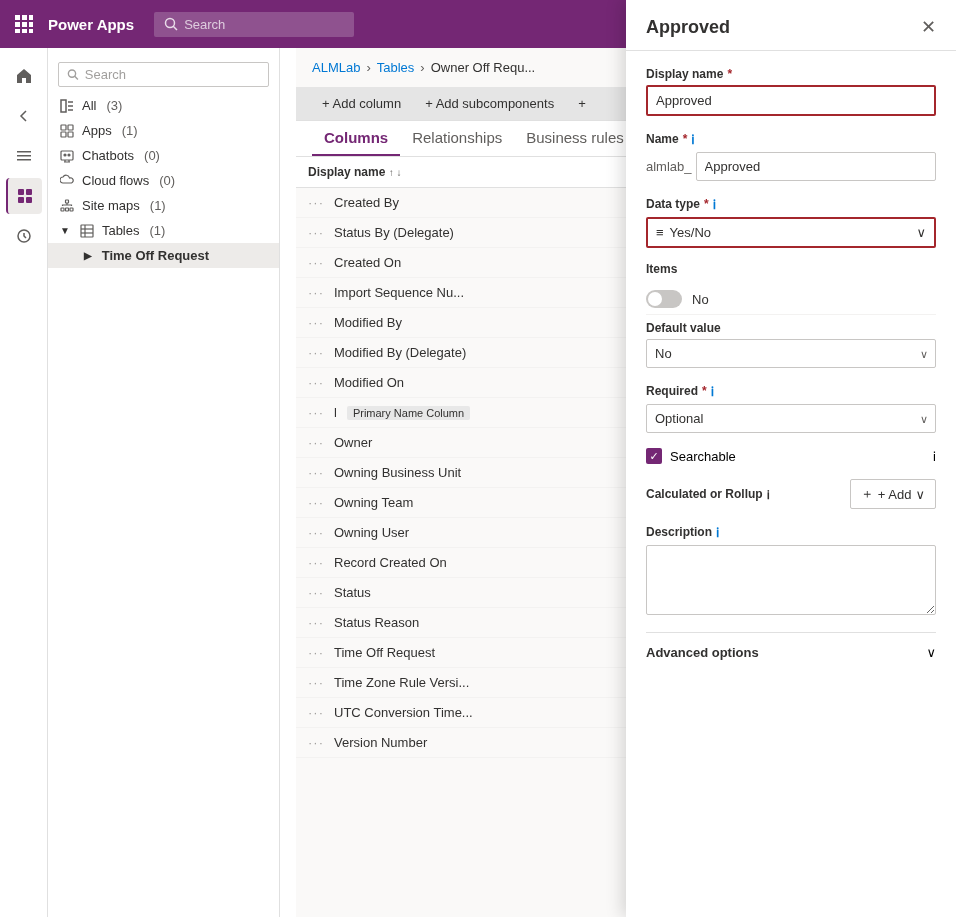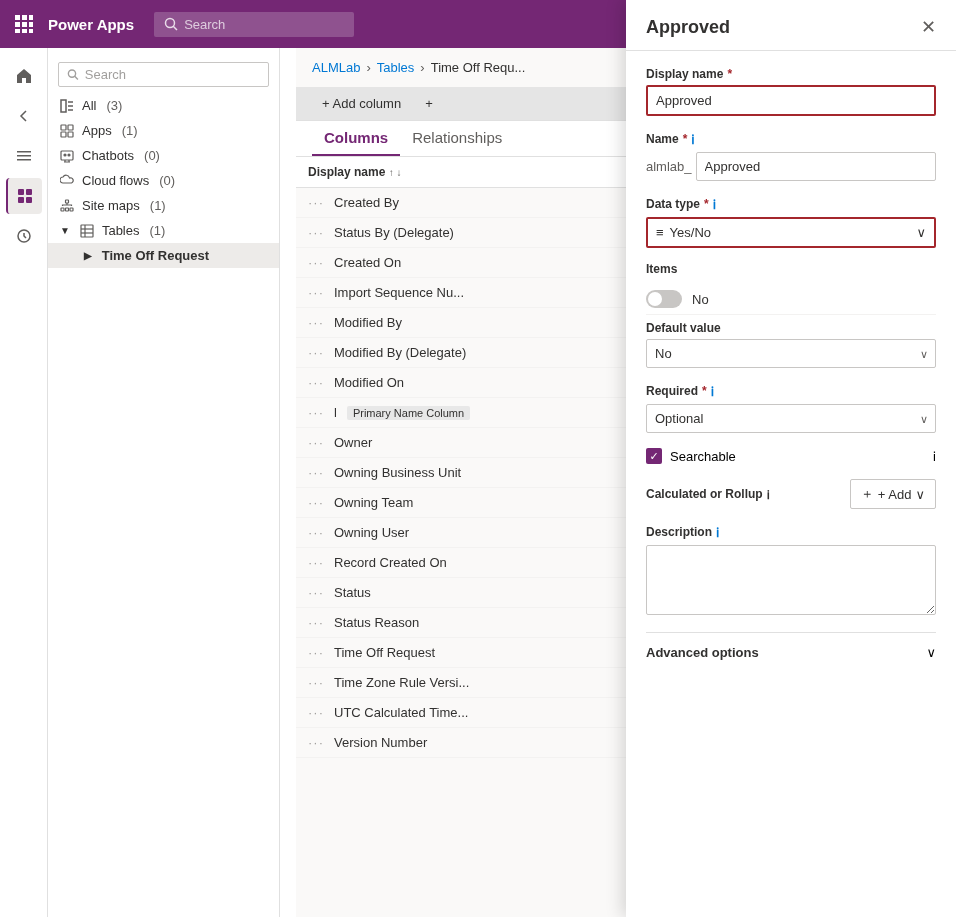--- a/index.html
+++ b/index.html
@@ -356,35 +356,39 @@
   </div>
 </div>
 
 <div class="main">
 
   <div class="breadcrumb">
     <a>ALMLab</a>
     <span class="sep">›</span>
     <a>Tables</a>
     <span class="sep">›</span>
-    <span class="current">Time Off Requ...</span>
+    <span class="current">Owner Off Requ...</span>
   </div>
 
   <div class="action-bar">
     <button class="action-btn">
       <span>+ Add column</span>
     </button>
     <button class="action-btn">
+      <span>+ Add subcomponents</span>
+    </button>
+    <button class="action-btn">
       <span>+</span>
     </button>
   </div>
 
   <div class="tabs">
     <div class="tab active">Columns</div>
     <div class="tab">Relationships</div>
+    <div class="tab">Business rules</div>
   </div>
 
   <div class="table-container">
     <table class="table">
       <thead>
         <tr>
           <th>
             Display name <span class="sort-icon">↑ ↓</span>
           </th>
           <th>Name</th>
@@ -507,21 +511,21 @@
           <tr>
             <td style="display: flex; align-items: center; gap: 4px; border-bottom: 1px solid rgb(243, 242, 241); padding: 7px 12px;">
               <span class="dots" style="margin-right: 6px;">···</span>
               <span>Time Zone Rule Versi...</span>
             </td>
             <td style="color: rgb(96, 94, 92);">timezon</td>
           </tr>
           <tr>
             <td style="display: flex; align-items: center; gap: 4px; border-bottom: 1px solid rgb(243, 242, 241); padding: 7px 12px;">
               <span class="dots" style="margin-right: 6px;">···</span>
-              <span>UTC Calculated Time...</span>
+              <span>UTC Conversion Time...</span>
             </td>
             <td style="color: rgb(96, 94, 92);">utcconv</td>
           </tr>
           <tr>
             <td style="display: flex; align-items: center; gap: 4px; border-bottom: 1px solid rgb(243, 242, 241); padding: 7px 12px;">
               <span class="dots" style="margin-right: 6px;">···</span>
               <span>Version Number</span>
             </td>
             <td style="color: rgb(96, 94, 92);">versionr</td>
           </tr>

